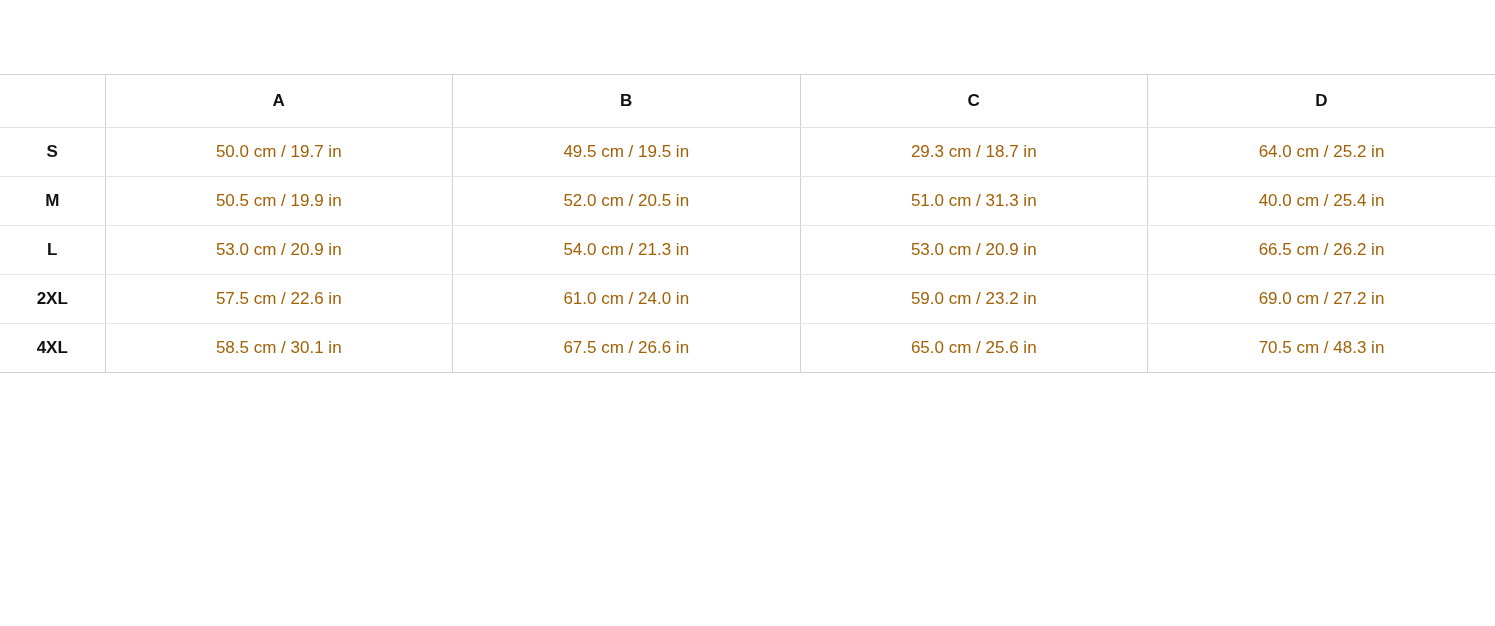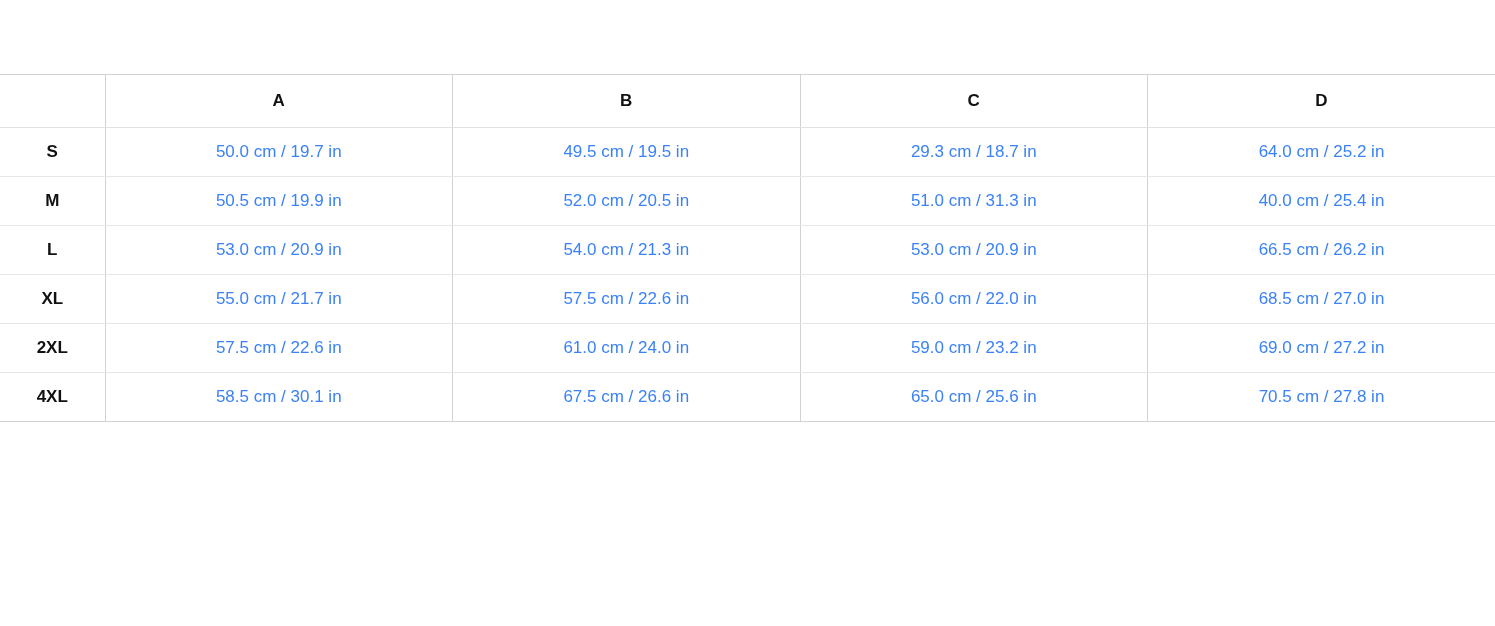--- a/index.html
+++ b/index.html
@@ -41,21 +41,21 @@
     height: 52px;
     font-size: 17px;
     font-weight: bold;
     color: #111111;
     border-bottom: 1px solid #e2e2e2;
   }
   table.size-chart tbody td {
     height: 48px;
     font-size: 17px;
     font-weight: normal;
-    color: #3b82f6;
+    color: #a16207;
   }
   table.size-chart tbody th.size-label {
     height: 48px;
     font-size: 17px;
     font-weight: bold;
     color: #111111;
     border-left: none;
     border-bottom: 1px solid #e6e6e6;
   }
   table.size-chart thead th.corner-cell {
@@ -103,35 +103,28 @@
         <td>40.0 cm / 25.4 in</td>
       </tr>
       <tr>
         <th class="size-label">L</th>
         <td>53.0 cm / 20.9 in</td>
         <td>54.0 cm / 21.3 in</td>
         <td>53.0 cm / 20.9 in</td>
         <td>66.5 cm / 26.2 in</td>
       </tr>
       <tr>
-        <th class="size-label">XL</th>
-        <td>55.0 cm / 21.7 in</td>
-        <td>57.5 cm / 22.6 in</td>
-        <td>56.0 cm / 22.0 in</td>
-        <td>68.5 cm / 27.0 in</td>
-      </tr>
-      <tr>
         <th class="size-label">2XL</th>
         <td>57.5 cm / 22.6 in</td>
         <td>61.0 cm / 24.0 in</td>
         <td>59.0 cm / 23.2 in</td>
         <td>69.0 cm / 27.2 in</td>
       </tr>
       <tr>
         <th class="size-label">4XL</th>
         <td>58.5 cm / 30.1 in</td>
         <td>67.5 cm / 26.6 in</td>
         <td>65.0 cm / 25.6 in</td>
-        <td>70.5 cm / 27.8 in</td>
+        <td>70.5 cm / 48.3 in</td>
       </tr>
     </tbody>
   </table>
 </div>
 
 </body></html>

